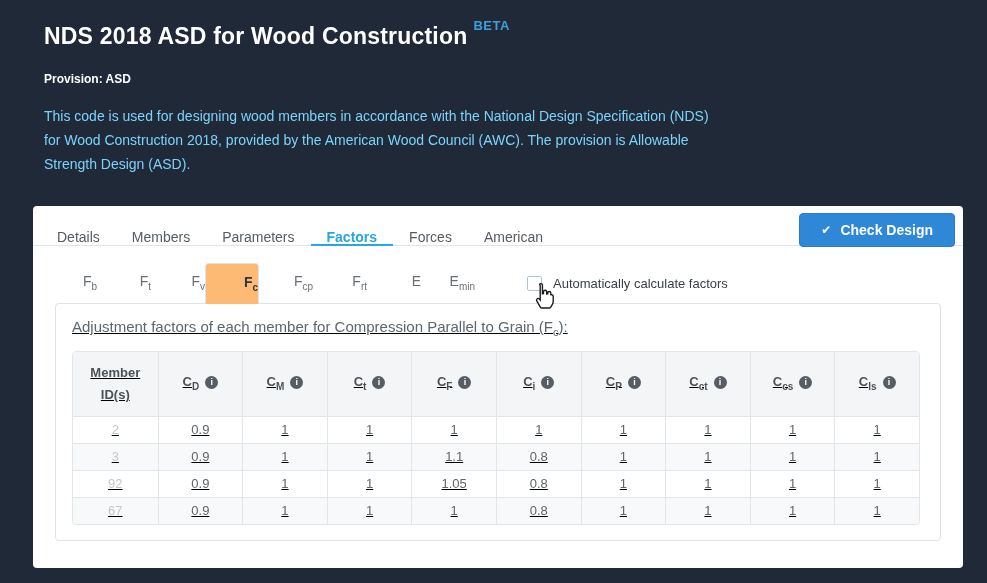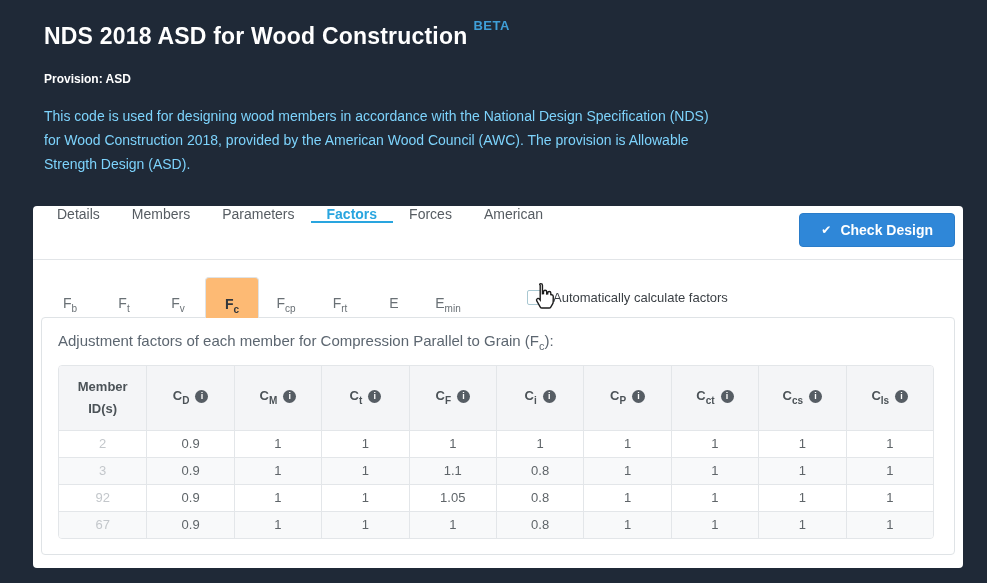--- a/index.html
+++ b/index.html
@@ -16,60 +16,61 @@
   .hdr sup.beta { font-size:13px; font-weight:700; color:#3f9fd8; margin-left:6px; vertical-align:14px; letter-spacing:.5px; }
   .hdr .provision { margin-top:22px; font-size:12px; font-weight:700; }
   .hdr .desc { margin-top:18px; width:680px; font-size:14px; line-height:24px; color:#7dd3fc; }
   
   .card {
     position:absolute; left:33px; top:206px; width:930px; height:362px;
     background:#fff; border-radius:4px;
   }
   
   .tabs-row {
-    position:relative; height:54px; border-bottom:1px solid #e2e5e8;
-    display:flex; align-items:flex-start; padding-left:8px;
+    position:relative; height:40px; border-bottom:1px solid #e2e5e8;
+    display:flex; align-items:flex-end; padding-left:8px;
   }
   .tab {
     padding:0 16px; font-size:14px; color:#565c62; display:flex; align-items:center;
     cursor:pointer; position:relative;
   }
   .tab.active { color:#29a5df; font-weight:700; }
   .tab.active::after {
     content:""; position:absolute; left:0; right:0; bottom:-1px; height:2px; background:#29a5df;
   }
   .check-btn {
     position:absolute; right:8px; top:7px; height:34px; padding:0 21px;
     background:#2f87d8; border:1px solid #2a7cc9; border-radius:4px;
     color:#fff; font-size:14px; font-weight:700;
     display:flex; align-items:center; gap:9px; cursor:pointer;
     font-family:"Liberation Sans","DejaVu Sans",sans-serif;
   }
   .check-btn .chk { font-size:12px; }
   
   .factor-row { display:flex; height:40px; margin-top:17px; padding-left:10px; position:relative; z-index:2; }
   .ftab {
-    width:54px; text-align:center; font-size:14px; color:#697075;
-    line-height:53px; cursor:pointer;
+    width:54px; text-align:right; font-size:14px; color:#697075;
+    line-height:36px; cursor:pointer;
   }
   .ftab sub { font-size:10px; }
   .ftab.active {
     height:41px; background:#fdba74; color:#32373c; font-weight:700;
     border:1px solid #dfe3e6; border-bottom:none; border-radius:4px 4px 0 0;
   }
   .auto-calc { display:flex; align-items:center; height:40px; margin-left:52px; gap:11px; }
   .checkbox {
     width:15px; height:15px; background:#fff; border:1px solid #a9c8d2; border-radius:2px;
     cursor:pointer; flex:none;
   }
   .auto-calc .lbl { font-size:13px; color:#3a3f44; }
   
   .panel {
-    margin:0 8px; height:238px; border:1px solid #dfe3e6; border-radius:4px;
+    margin:0 22px; height:238px; border:1px solid #dfe3e6; border-radius:4px;
     background:#fff;
+    text-decoration:underline;
   }
   .panel-heading { padding:14px 16px 10px; font-size:15px; color:#5c6670; }
   .panel-heading sub { font-size:11px; }
   
   .table-box { margin:3px 20px 0 16px; border:1px solid #e3e6e9; border-radius:4px; overflow:hidden; }
   table { width:100%; border-collapse:separate; border-spacing:0; table-layout:fixed; }
   th, td { border-left:1px solid #e3e6e9; text-align:center; }
   th:first-child, td:first-child { border-left:none; }
   thead th {
     background:#f4f5f7; font-size:13px; font-weight:700; color:#4b5257;

